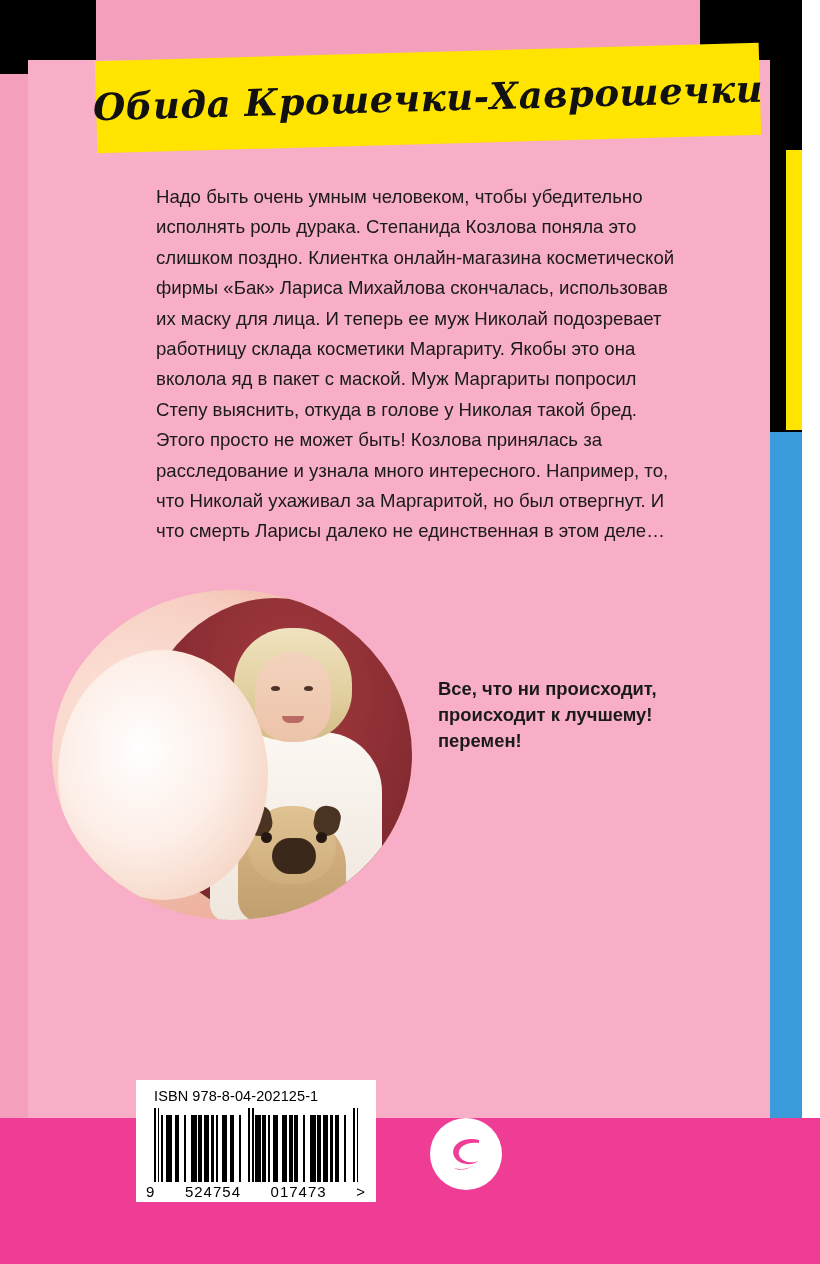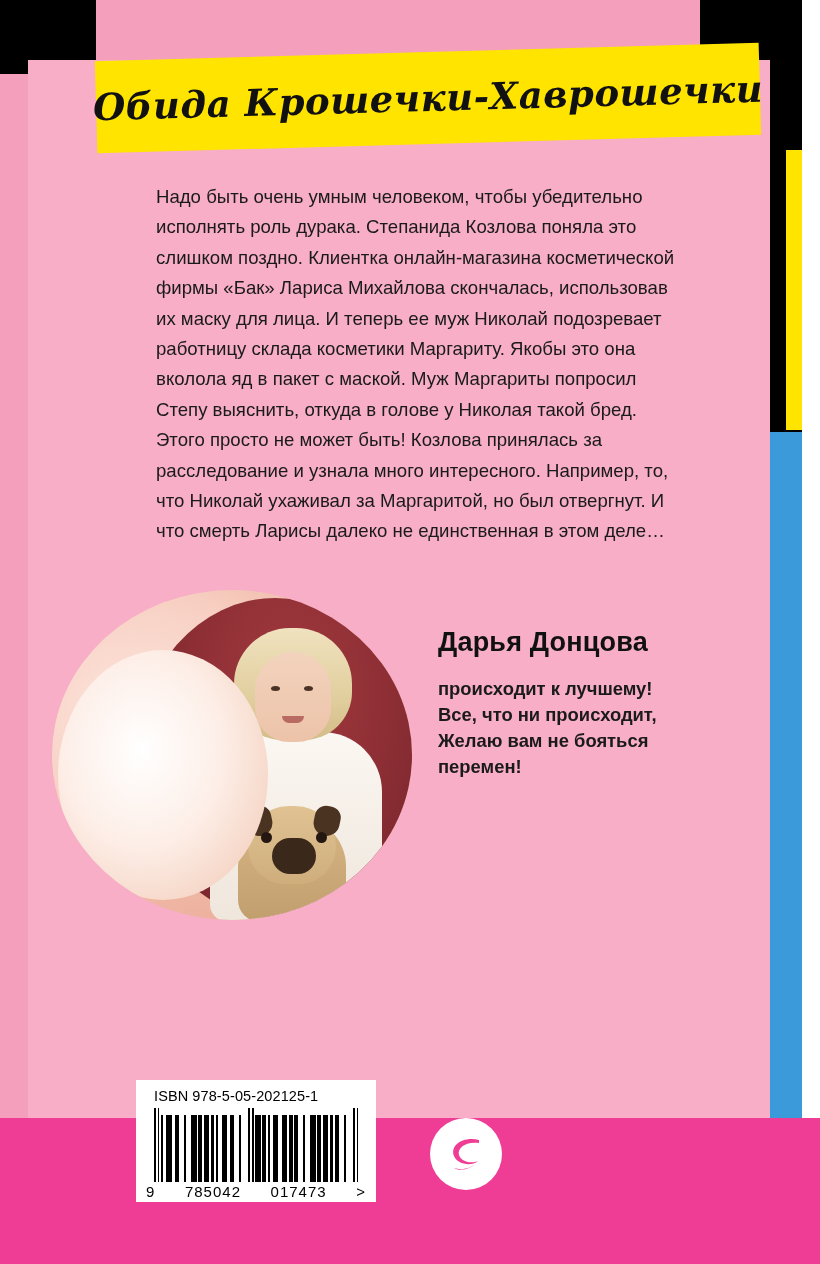--- a/index.html
+++ b/index.html
@@ -378,30 +378,28 @@
       <div class="pug-head"></div>
       <div class="pug-ear l"></div>
       <div class="pug-ear r"></div>
       <div class="pug-eye l"></div>
       <div class="pug-eye r"></div>
       <div class="pug-muzzle"></div>
       <div class="wrap-swirl"></div>
     </div>
   </div>
 
-  <div class="author-name">Дарья Донцова</div>
   <div class="author-quote">
+    <p>Все, что ни происходит,</p>
     <p>происходит к лучшему!</p>
-    <p>Все, что ни происходит,</p>
-    <p>Желаю вам не бояться</p>
     <p>перемен!</p>
   </div>
 
   <div class="barcode-box">
-    <div class="isbn-text">ISBN 978-5-05-202125-1</div>
+    <div class="isbn-text">ISBN 978-8-04-202125-1</div>
     <div class="bars" id="barcode-bars">
         <span style="width: 2px; height: 100%;"></span>
         <span style="width: 2px; background: transparent; height: 90%;"></span>
         <span style="width: 2px; height: 100%;"></span>
         <span style="width: 2px; background: transparent; height: 90%;"></span>
         <span style="width: 2px; height: 90%;"></span>
         <span style="width: 4px; background: transparent; height: 90%;"></span>
         <span style="width: 6px; height: 90%;"></span>
         <span style="width: 4px; background: transparent; height: 90%;"></span>
         <span style="width: 4px; height: 90%;"></span>
@@ -457,21 +455,21 @@
         <span style="width: 6px; background: transparent; height: 90%;"></span>
         <span style="width: 2px; height: 90%;"></span>
         <span style="width: 6px; background: transparent; height: 90%;"></span>
         <span style="width: 2px; background: transparent; height: 90%;"></span>
         <span style="width: 2px; height: 100%;"></span>
         <span style="width: 2px; background: transparent; height: 90%;"></span>
         <span style="width: 2px; height: 100%;"></span>
       </div>
     <div class="barcode-digits">
       <span>9</span>
-      <span>785042</span>
+      <span>524754</span>
       <span>017473</span>
       <span>&gt;</span>
     </div>
   </div>
 
   <div class="logo">
     <svg width="56" height="56" viewBox="0 0 56 56" aria-hidden="true">
       <path d="M41 14 C24 10, 12 20, 16 30 C19 38, 33 41, 40 35 C34 38, 23 36, 21 29 C19 22, 28 15, 41 17 Z" fill="#ef3d96"></path>
       <path d="M40 35 C34 43, 22 46, 16 42 C24 45, 35 42, 40 35 Z" fill="#ef3d96"></path>
     </svg>

